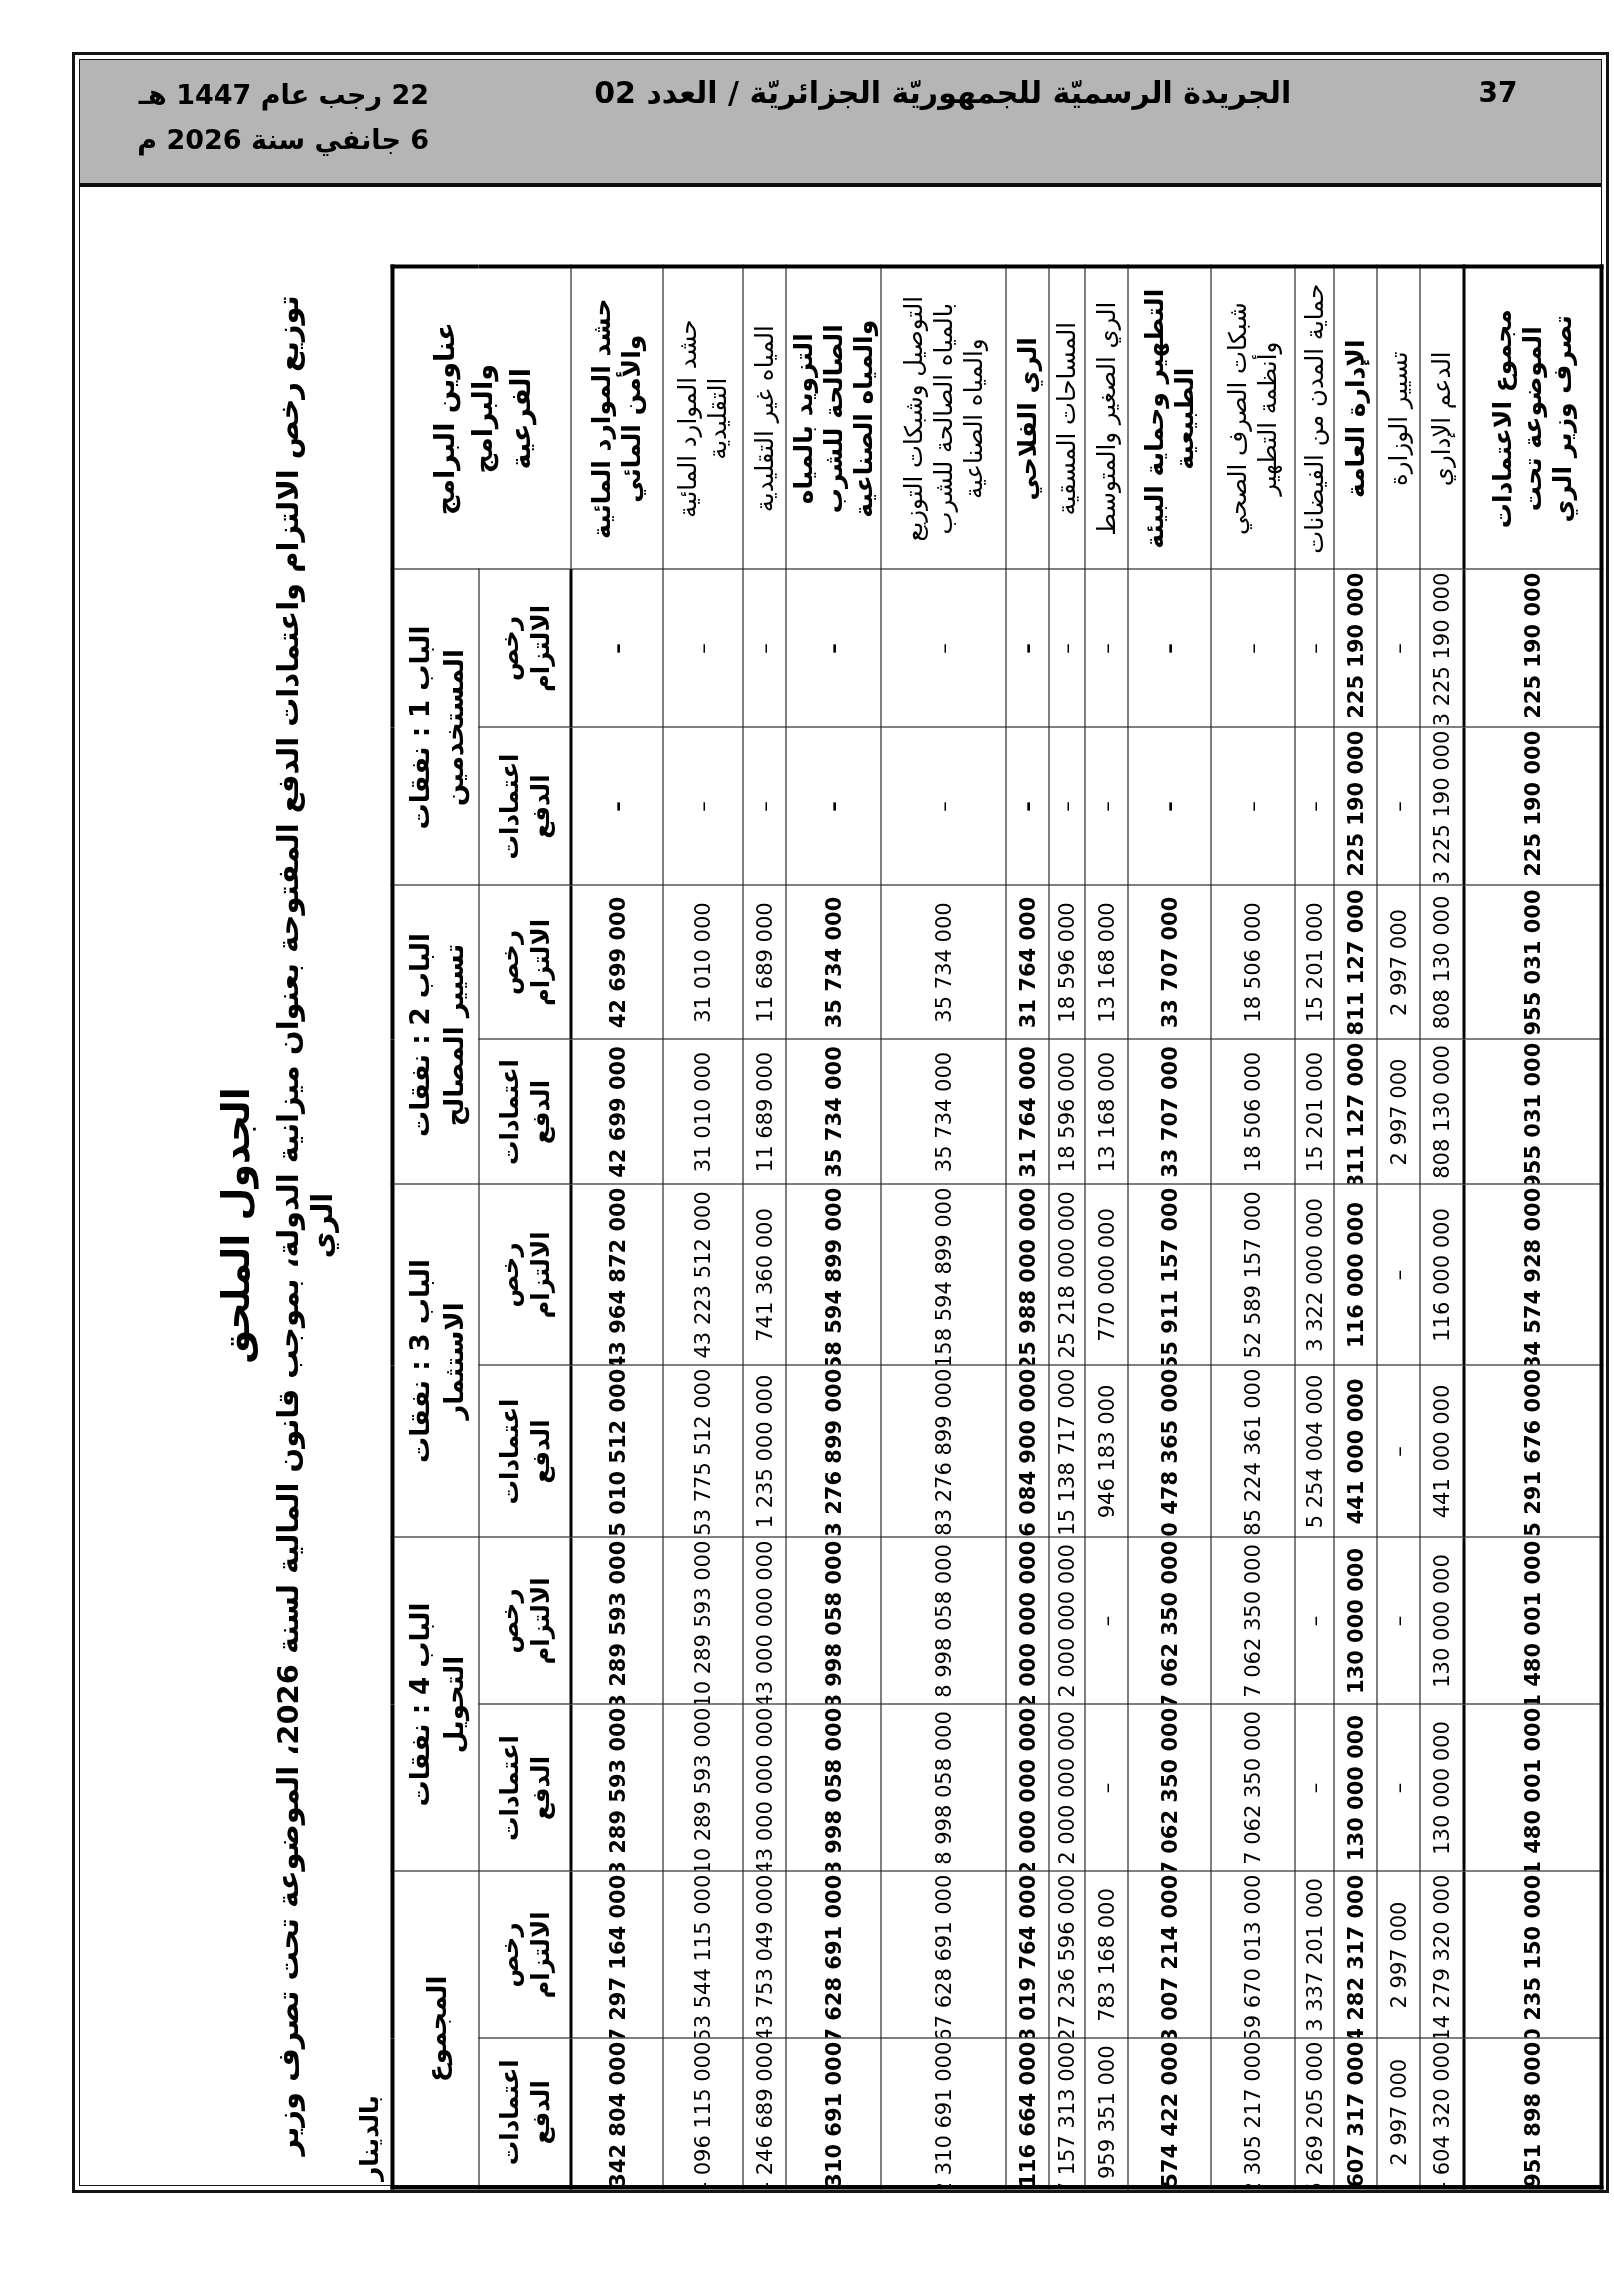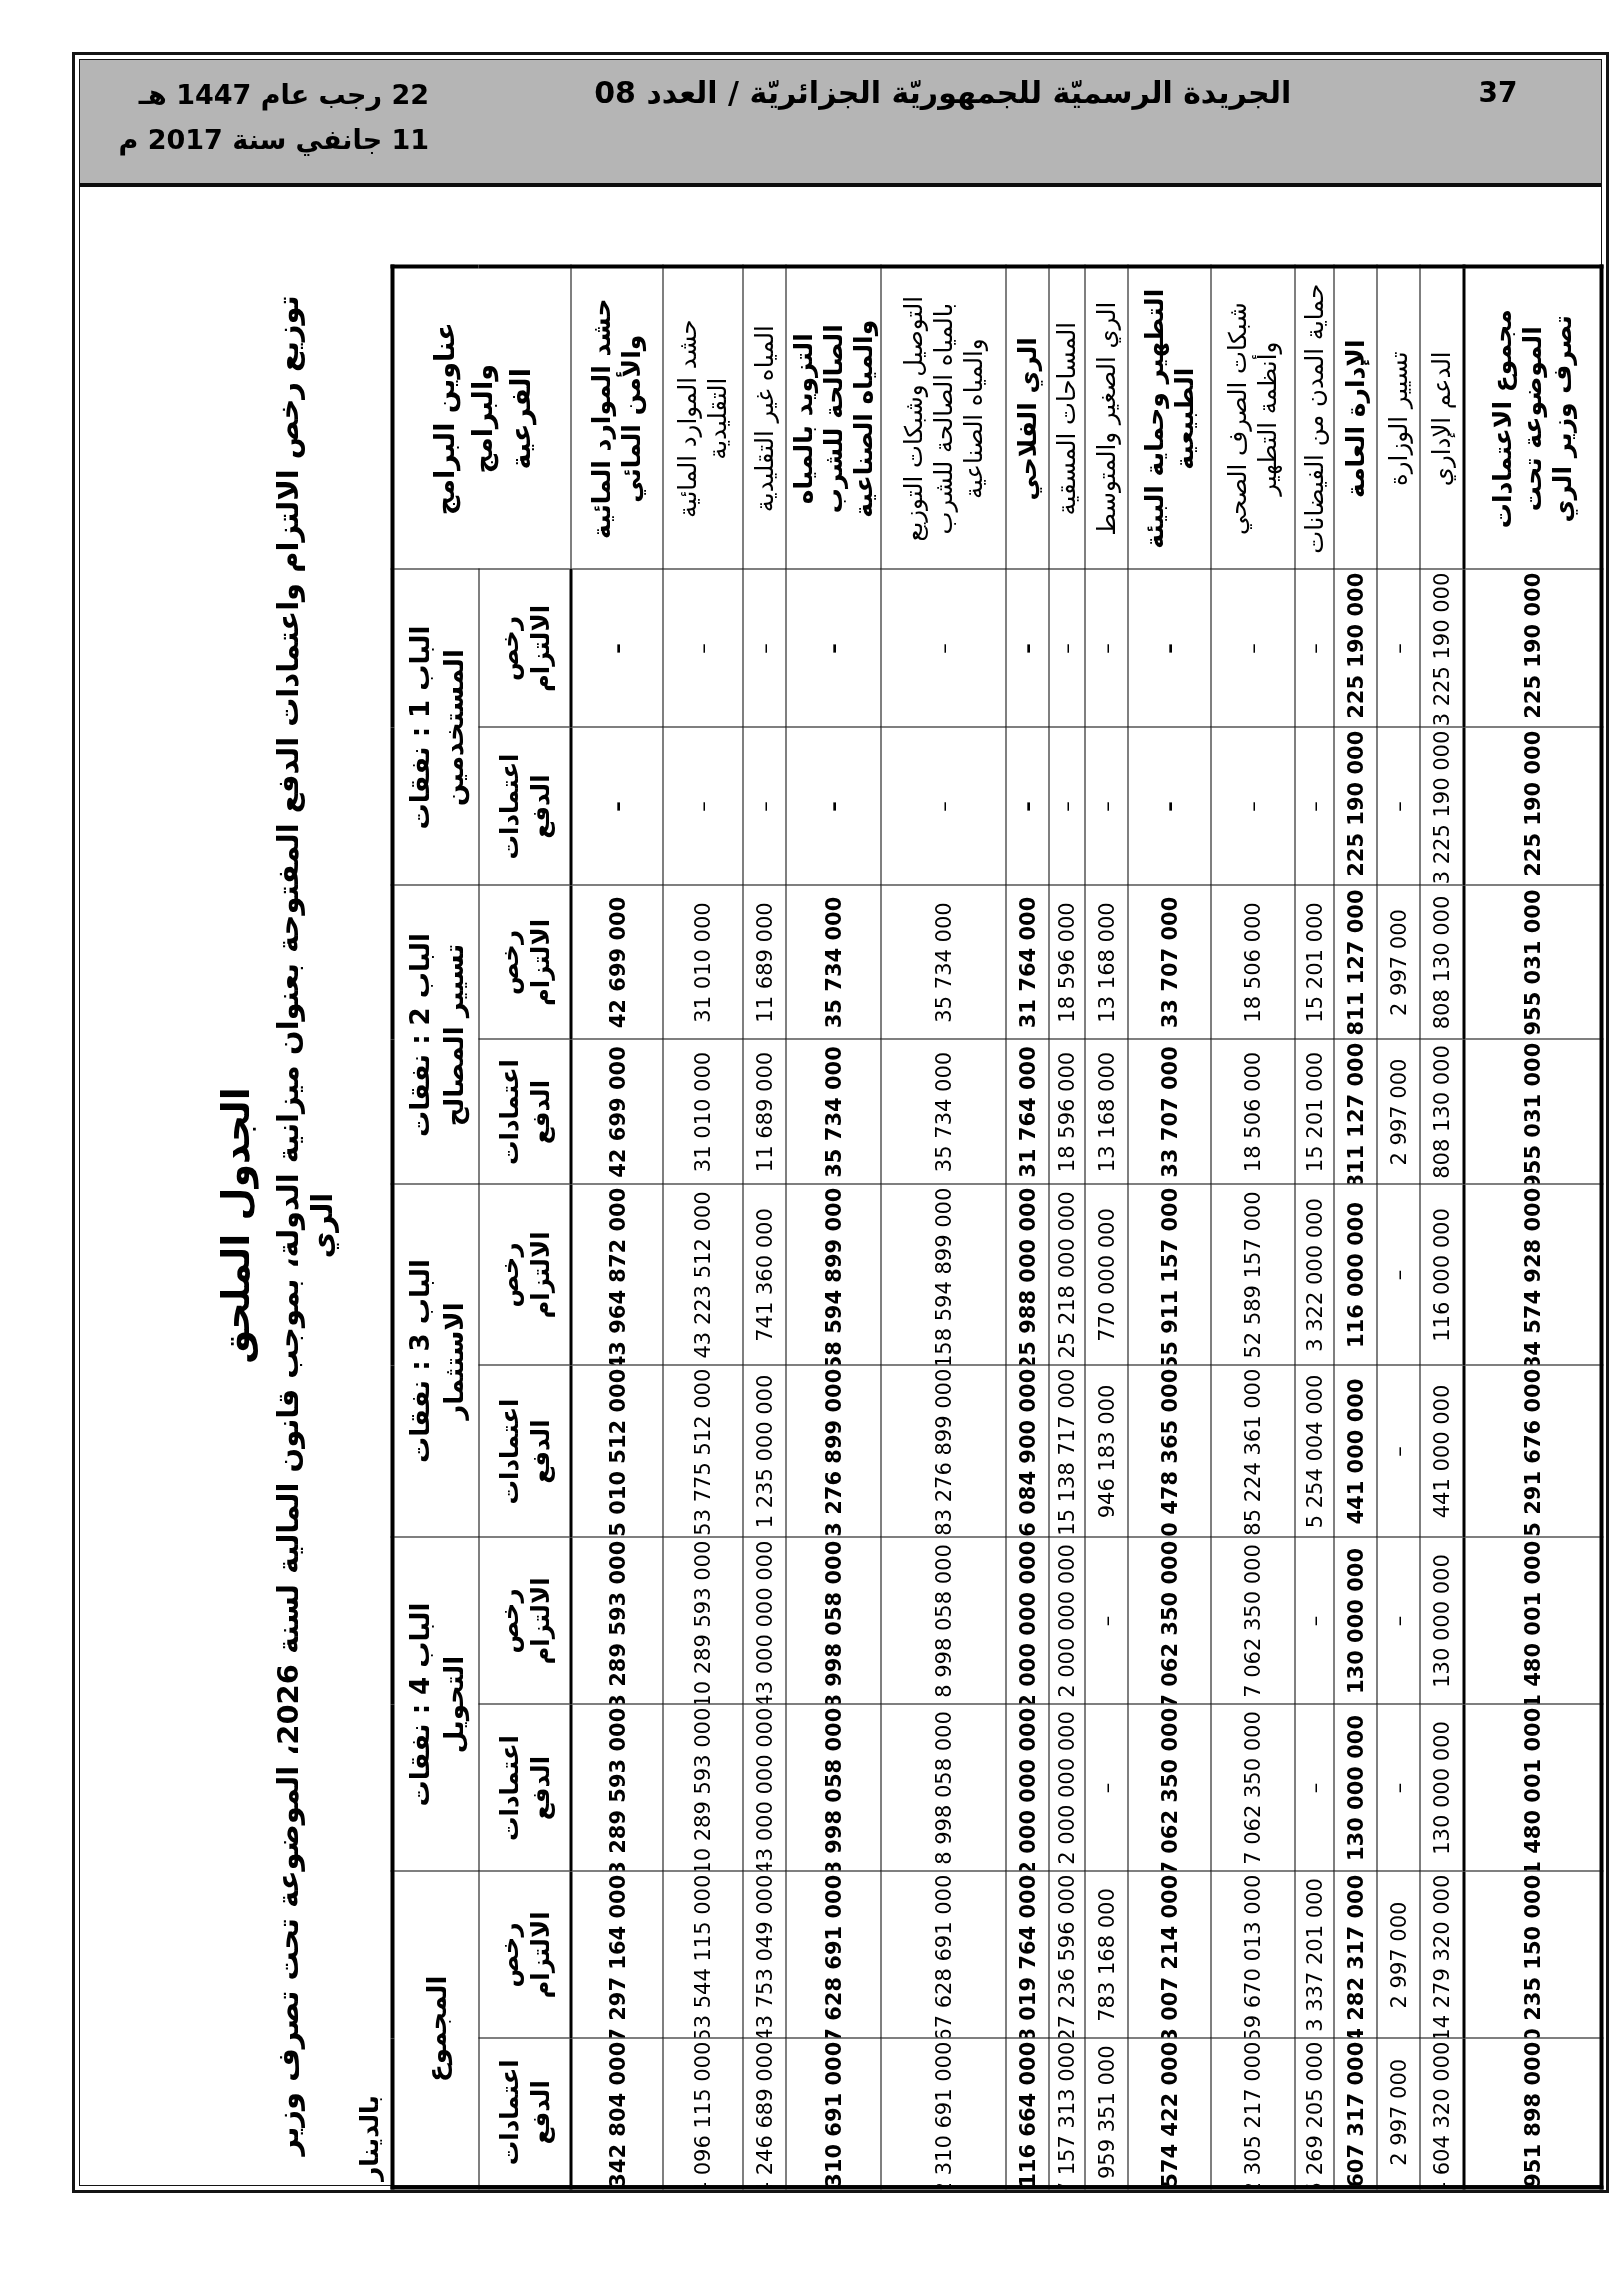--- a/index.html
+++ b/index.html
@@ -61,23 +61,23 @@
 </style>
 </head>
 <body>
 
 <div class="frame">
   <div class="frame-inner">
 
     <div class="masthead">
       <div class="mast-dates">
         <div>22 رجب عام 1447 هـ</div>
-        <div>11 جانفي سنة 2017 م</div>
+        <div>6 جانفي سنة 2026 م</div>
       </div>
-      <div class="mast-title">الجريدة الرسميّة للجمهوريّة الجزائريّة / العدد 08</div>
+      <div class="mast-title">الجريدة الرسميّة للجمهوريّة الجزائريّة / العدد 02</div>
       <div class="mast-page">37</div>
     </div>
 
     <div class="landscape">
       <div class="annex-title">الجدول الملحق</div>
       <div class="annex-subtitle">توزيع رخص الالتزام واعتمادات الدفع المفتوحة بعنوان ميزانية الدولة، بموجب قانون المالية لسنة 2026، الموضوعة تحت تصرف وزير الري</div>
       <div class="annex-currency">بالدينار</div>
 
       <table class="budget">
         <colgroup>

